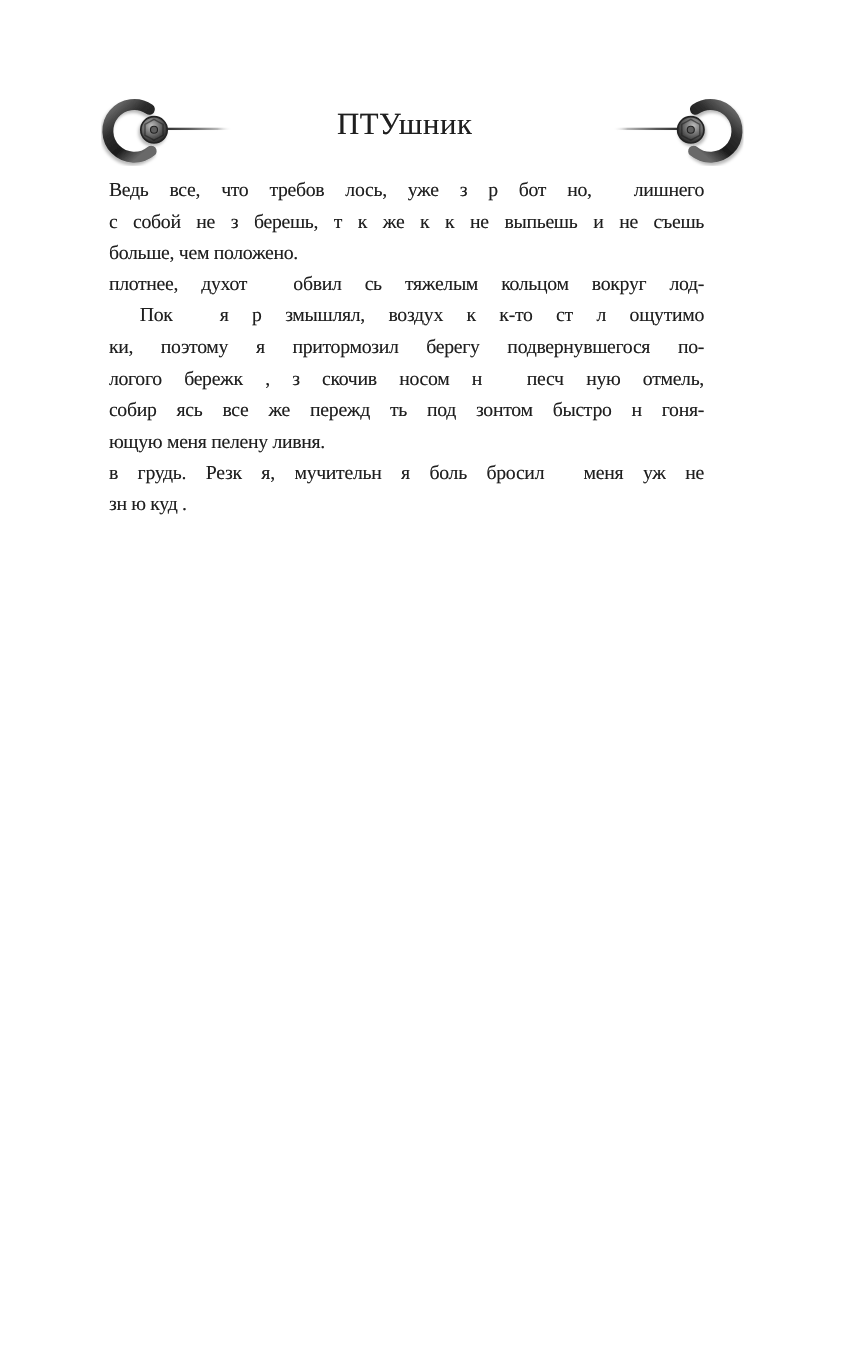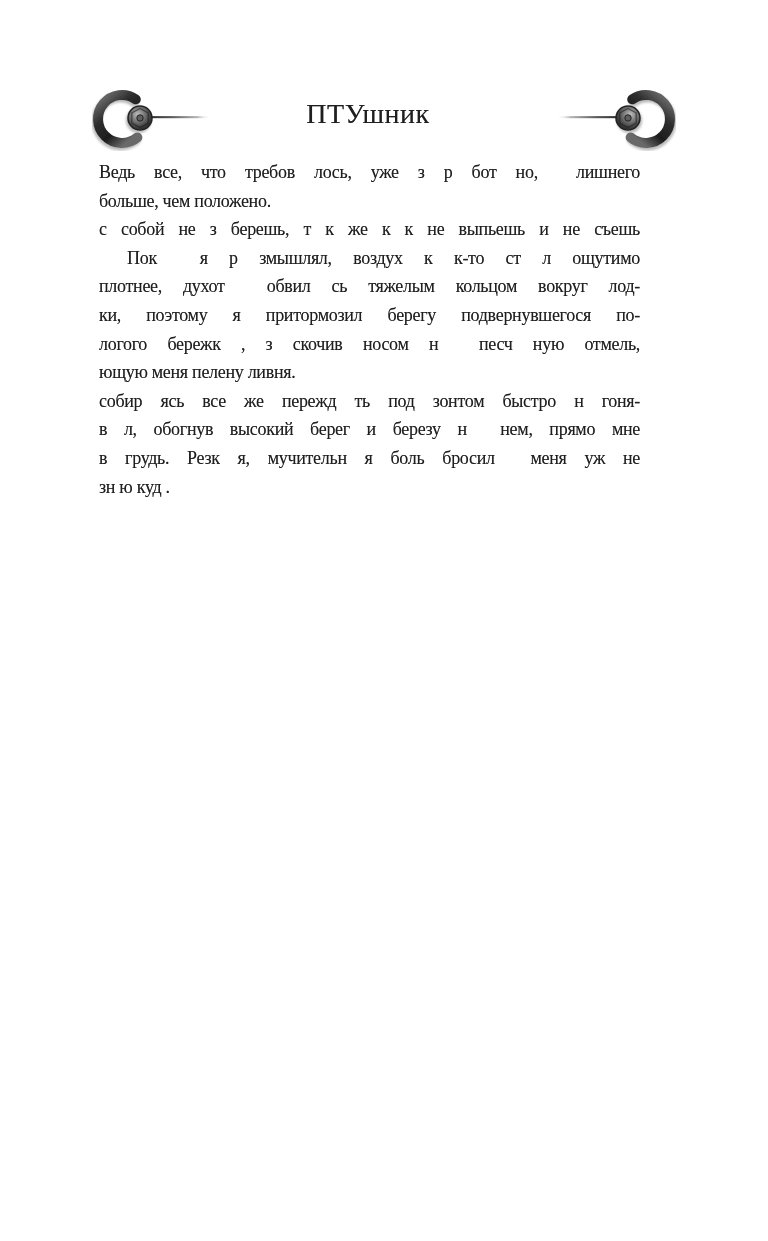--- a/index.html
+++ b/index.html
@@ -131,26 +131,25 @@
         <polygon points="48,21.5 56.2,26 56.2,36 48,40.5 39.8,36 39.8,26" fill="none" stroke="rgba(25,25,25,0.55)" stroke-width="1.3"></polygon>
         <circle cx="48" cy="31" r="3.2" fill="#5f5f5f" stroke="#222222" stroke-width="1"></circle>
       </g>
     </svg>
   </div>
 
   <div class="chapter-title">ПТУшник</div>
 
   <div class="page-text">
       <div class="line">Ведь все, что требов лось, уже з р бот но, &nbsp;лишнего</div>
+      <div class="line">с собой не з берешь, т к же к к не выпьешь и не съешь</div>
       <div class="line last">больше, чем положено.</div>
-      <div class="line">с собой не з берешь, т к же к к не выпьешь и не съешь</div>
+      <div class="line">плотнее, духот &nbsp;обвил сь тяжелым кольцом вокруг лод-</div>
       <div class="line indent">Пок &nbsp;я р змышлял, воздух к к-то ст л ощутимо</div>
-      <div class="line">плотнее, духот &nbsp;обвил сь тяжелым кольцом вокруг лод-</div>
       <div class="line">ки, поэтому я притормозил берегу подвернувшегося по-</div>
       <div class="line">логого бережк , з скочив носом н &nbsp;песч ную отмель,</div>
+      <div class="line">собир ясь все же пережд ть под зонтом быстро н гоня-</div>
       <div class="line last">ющую меня пелену ливня.</div>
-      <div class="line">собир ясь все же пережд ть под зонтом быстро н гоня-</div>
-      <div class="line">в л, обогнув высокий берег и березу н &nbsp;нем, прямо мне</div>
       <div class="line">в грудь. Резк я, мучительн я боль бросил &nbsp;меня уж не</div>
       <div class="line last">зн ю куд .</div>
     </div>
 
 </div>
 
 </body></html>

